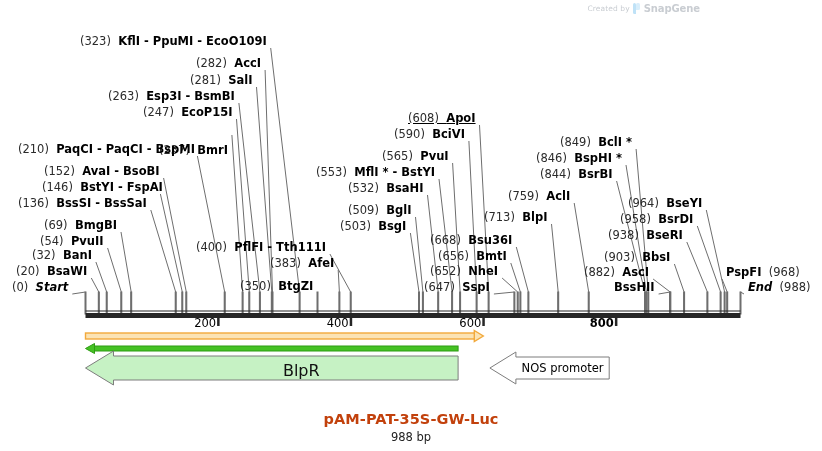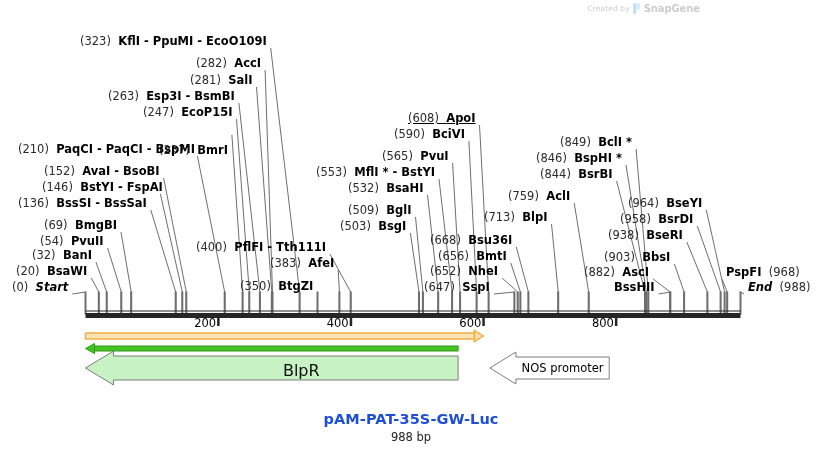--- a/index.html
+++ b/index.html
@@ -127,21 +127,21 @@
   }
 
   
   .title {
     position: absolute;
     left: 0;
     width: 822px;
     text-align: center;
     font-size: 14.5px;
     font-weight: bold;
-    color: #1d4ed8;
+    color: #c2410c;
     letter-spacing: .1px;
   }
   .subtitle {
     position: absolute;
     left: 0;
     width: 822px;
     text-align: center;
     font-size: 11.5px;
     color: #222;
   }
@@ -262,21 +262,21 @@
         <path d="M 94.5 343.5 L 85.5 348.5 L 94.5 353.5 Z" fill="#45C224" stroke="#2f9c14" stroke-width="1"></path>
         <path d="M 458.1 356 L 113.5 356 L 113.5 351.0 L 85.5 368.0 L 113.5 385.0 L 113.5 380.0 L 458.1 380.0 Z" fill="#C6F2C4" stroke="#7d7d7d" stroke-width="1"></path>
         <path d="M 609.2 357.0 L 515.9 357.0 L 515.9 352.0 L 489.9 368.0 L 515.9 384.0 L 515.9 379.0 L 609.2 379.0 Z" fill="#ffffff" stroke="#7d7d7d" stroke-width="1"></path>
       </g>
   </svg>
 
   <div id="rulernums">
       <div class="rulernum" style="left: 216.091px; top: 316px;">200</div>
       <div class="rulernum" style="left: 348.682px; top: 316px;">400</div>
       <div class="rulernum" style="left: 481.273px; top: 316px;">600</div>
-      <div class="rulernum" style="left: 613.864px; top: 316px;">800</div>
+      <div class="rulernum" style="left: 613.864px; top: 316px; font-weight: bold;">800</div>
     </div>
 
   <div id="labels">
       <div class="lbl" style="left: 80px; top: 35px;"><span class="pos">(323)&nbsp;&nbsp;</span><span class="nm">KflI</span><span class="sep">&nbsp;-&nbsp;</span><span class="nm">PpuMI</span><span class="sep">&nbsp;-&nbsp;</span><span class="nm">EcoO109I</span></div>
       <div class="lbl" style="left: 196px; top: 57px;"><span class="pos">(282)&nbsp;&nbsp;</span><span class="nm">AccI</span></div>
       <div class="lbl" style="left: 190px; top: 74px;"><span class="pos">(281)&nbsp;&nbsp;</span><span class="nm">SalI</span></div>
       <div class="lbl" style="left: 108px; top: 90px;"><span class="pos">(263)&nbsp;&nbsp;</span><span class="nm">Esp3I</span><span class="sep">&nbsp;-&nbsp;</span><span class="nm">BsmBI</span></div>
       <div class="lbl" style="left: 143px; top: 106px;"><span class="pos">(247)&nbsp;&nbsp;</span><span class="nm">EcoP15I</span></div>
       <div class="lbl" style="left: 159px; top: 122px; margin-top: 22px;"><span class="pos">(237)&nbsp;&nbsp;</span><span class="nm">BmrI</span></div>
       <div class="lbl" style="left: 18px; top: 143px;"><span class="pos">(210)&nbsp;&nbsp;</span><span class="nm">PaqCI</span><span class="sep">&nbsp;-&nbsp;</span><span class="nm">PaqCI</span><span class="sep">&nbsp;-&nbsp;</span><span class="nm">BspMI</span></div>

